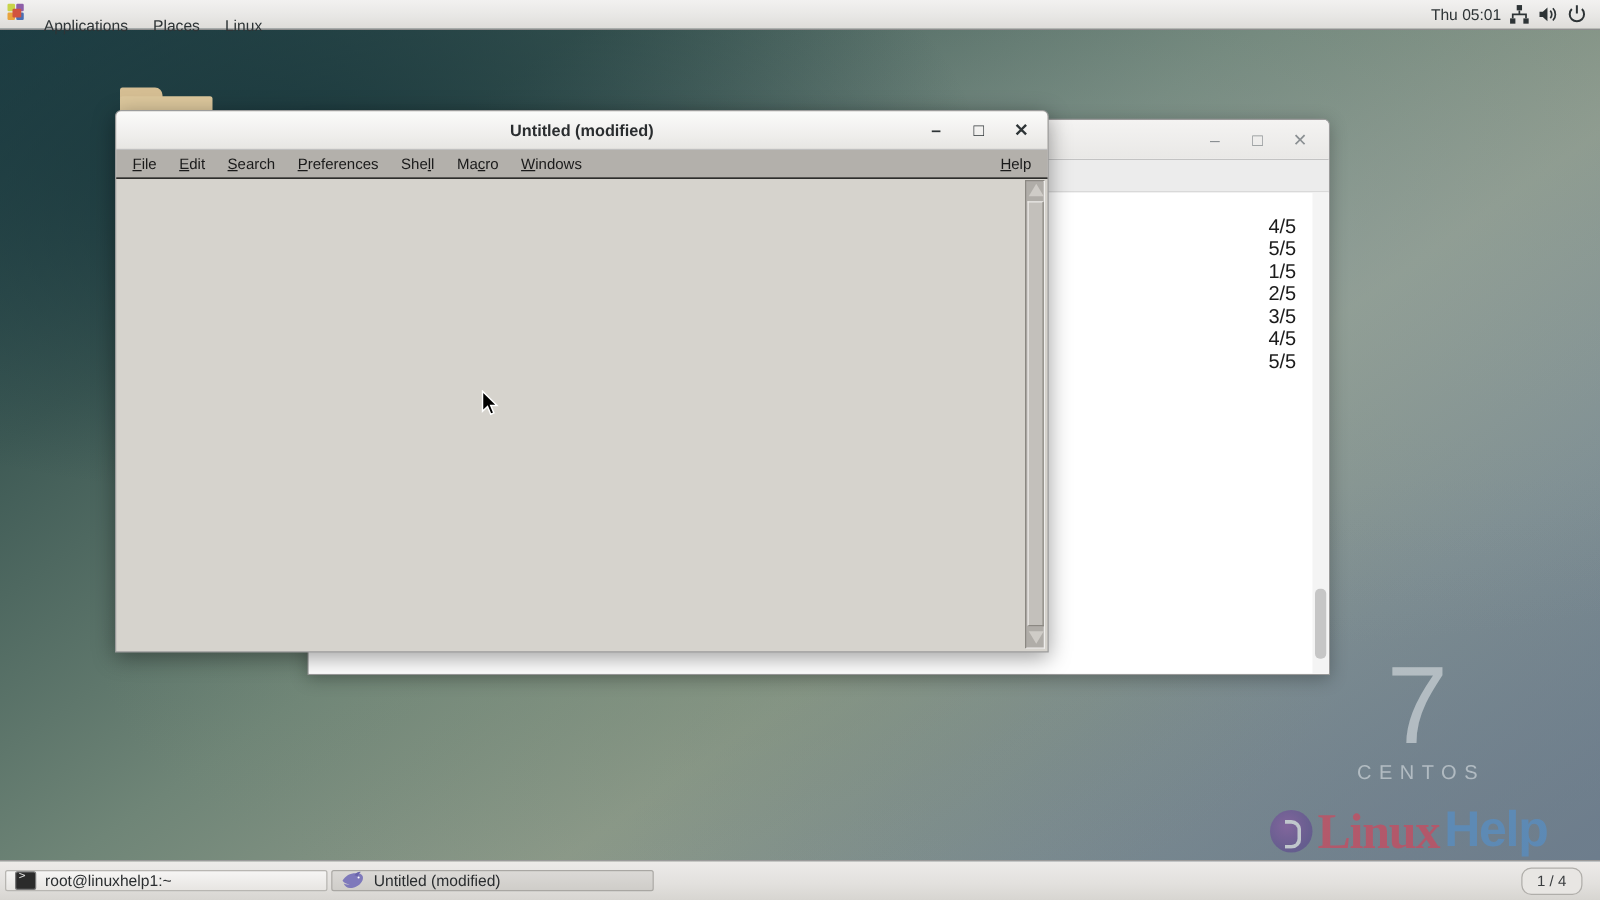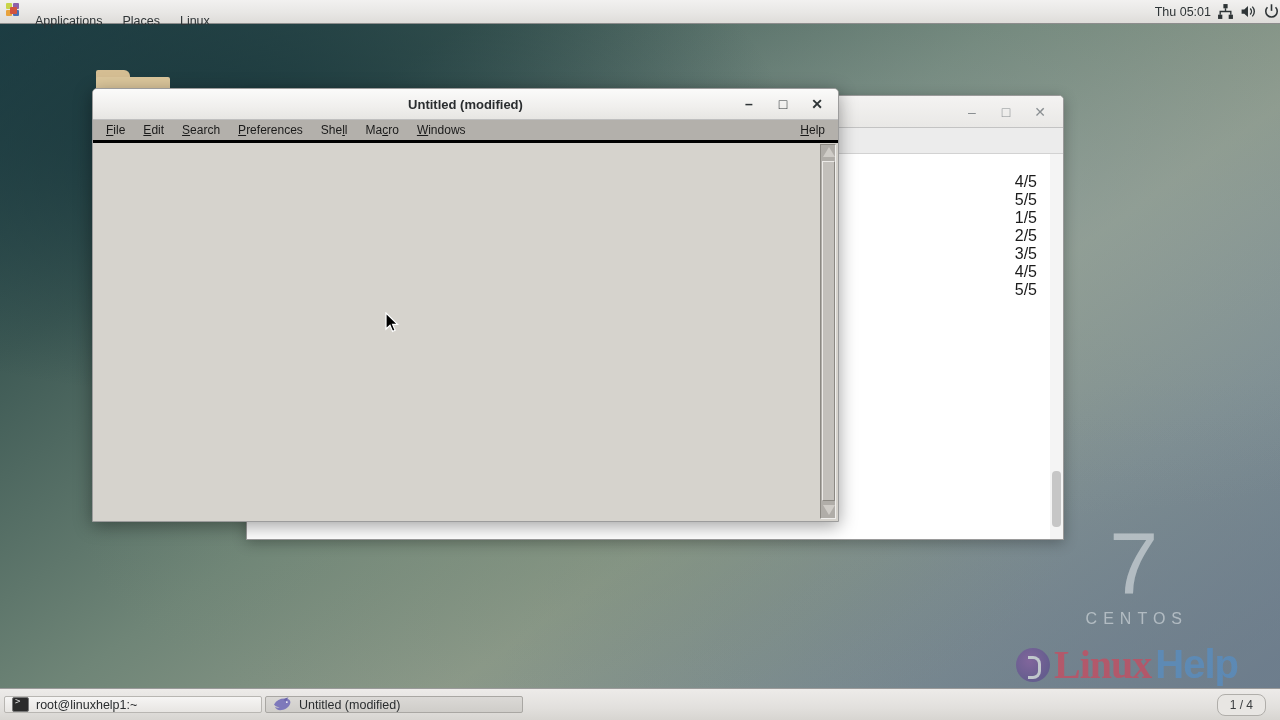--- a/index.html
+++ b/index.html
@@ -37,21 +37,21 @@
   }
   .pw { position: absolute; width: 6px; height: 6px; border-radius: 1px; }
   .pw1 { background: #c9d44a; left: 0;  top: 0; }
   .pw2 { background: #8e5fa8; left: 7px; top: 0px; }
   .pw3 { background: #e8a33d; left: 0;  top: 7px; }
   .pw4 { background: #4a6fb5; left: 7px; top: 7px; }
   .pw5 { background: #d1533f; left: 3.5px; top: 3.5px; width: 7px; height: 7px; }
 
   #panel-right {
     margin-left: auto; display: flex; align-items: center;
-    gap: 6px; padding-right: 0; font-size: 12.5px;
+    gap: 6px; padding-right: 10px; font-size: 12.5px;
   }
   .tray-icon { width: 17px; height: 17px; display: block; }
 
   
   #folder-icon {
     position: absolute; left: 96px; top: 70px;
     width: 74px; height: 58px;
   }
   #folder-icon .tab {
     position: absolute; left: 0; top: 0; width: 34px; height: 9px;
@@ -166,21 +166,21 @@
     font-size: 13px; font-weight: bold; color: #2a2d2f;
   }
   #nedit-winbtns {
     margin-left: auto; display: flex; padding-right: 4px; z-index: 2;
   }
   #nedit-winbtns .win-btn { color: #2e3436; font-size: 14px; font-weight: bold; }
 
   #nedit-menubar {
     height: 23px;
     background: #b3b0ab;
-    border-bottom: 3px solid #000000;
+    border-bottom: 1px solid #000000;
     display: flex; align-items: center;
     font-size: 12px; color: #1a1a1a;
     padding: 0 4px;
   }
   .menu-item { padding: 2px 9px; cursor: default; }
   .menu-item u { text-decoration: underline; }
   #menu-help { margin-left: auto; }
 
   #nedit-textarea {
     position: absolute; left: 2px; top: 55px;

